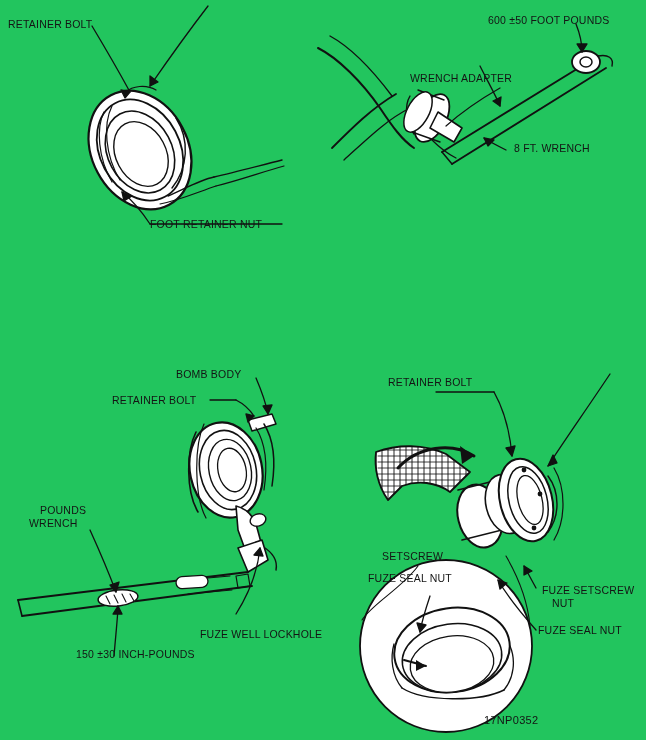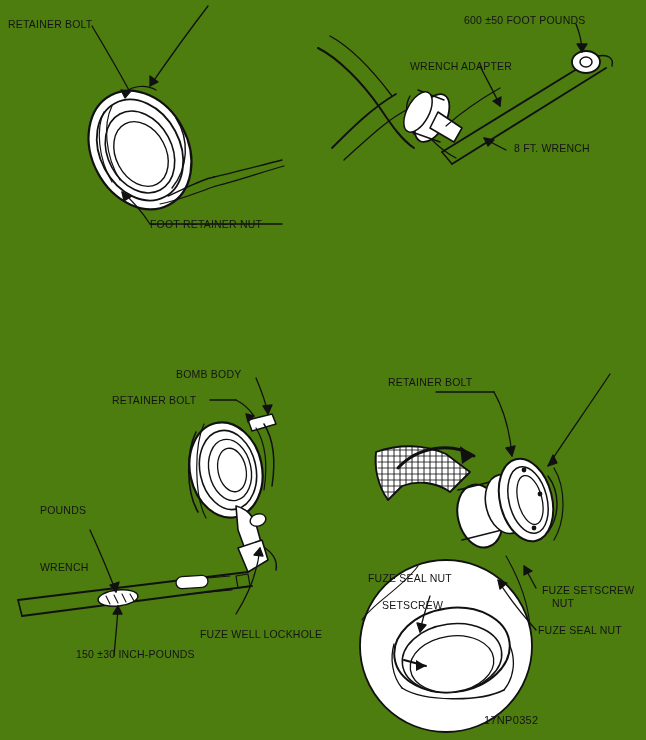--- a/index.html
+++ b/index.html
@@ -4,21 +4,21 @@
 <style>
   html, body {
     margin: 0;
     padding: 0;
     background: #f4f0f2;
   }
   #page {
     position: relative;
     width: 646px;
     height: 740px;
-    background: #4d7c0f;
+    background: #22c55e;
     overflow: hidden;
     font-family: "Liberation Sans", sans-serif;
   }
   #page svg.art {
     position: absolute;
     left: 0;
     top: 0;
     width: 646px;
     height: 740px;
   }
@@ -218,33 +218,33 @@
         <path d="M498 580 l 2 9 l 7 -6 z" fill="#111"></path>
         <path d="M430 596 C 426 608, 422 620, 420 632"></path>
         <path d="M420 632 l 6 -7 l -9 -2 z" fill="#111"></path>
       </g>
     </g>
   </svg>
 
   <div class="lbl" style="left:8px; top:18px;">RETAINER BOLT</div>
   <div class="lbl" style="left:150px; top:218px;">FOOT RETAINER NUT</div>
 
-  <div class="lbl" style="left:464px; top:14px;">600 ±50 FOOT POUNDS</div>
-  <div class="lbl" style="left:410px; top:60px;text-align:right;">WRENCH ADAPTER</div>
+  <div class="lbl" style="left:488px; top:14px;">600 ±50 FOOT POUNDS</div>
+  <div class="lbl" style="left:410px; top:72px;text-align:right;">WRENCH ADAPTER</div>
   <div class="lbl" style="left:514px; top:142px;">8 FT. WRENCH</div>
 
   <div class="lbl" style="left:176px; top:368px;text-align:center;">BOMB BODY</div>
   <div class="lbl" style="left:112px; top:394px;">RETAINER BOLT</div>
   <div class="lbl" style="left:40px; top:504px;">POUNDS</div>
-  <div class="lbl" style="left:40px; top:517px;margin-top:44px;">WRENCH</div>
+  <div class="lbl" style="left:29px; top:517px;">WRENCH</div>
   <div class="lbl" style="left:200px; top:620px;margin-top:8px;">FUZE WELL LOCKHOLE</div>
   <div class="lbl" style="left:76px; top:648px;">150 ±30 INCH-POUNDS</div>
 
   <div class="lbl" style="left:388px; top:376px;">RETAINER BOLT</div>
   <div class="lbl" style="left:368px; top:572px;">FUZE SEAL NUT</div>
-  <div class="lbl" style="left:382px; top:599px;">SETSCREW</div>
+  <div class="lbl" style="left:382px; top:550px;">SETSCREW</div>
   <div class="lbl" style="left:542px; top:584px;">FUZE SETSCREW</div>
   <div class="lbl" style="left:552px; top:597px;">NUT</div>
   <div class="lbl" style="left:538px; top:624px;">FUZE SEAL NUT</div>
 
   <div class="lbl tiny" style="left:484px; top:714px;">17NP0352</div>
 
 </div>
 
 </body></html>

